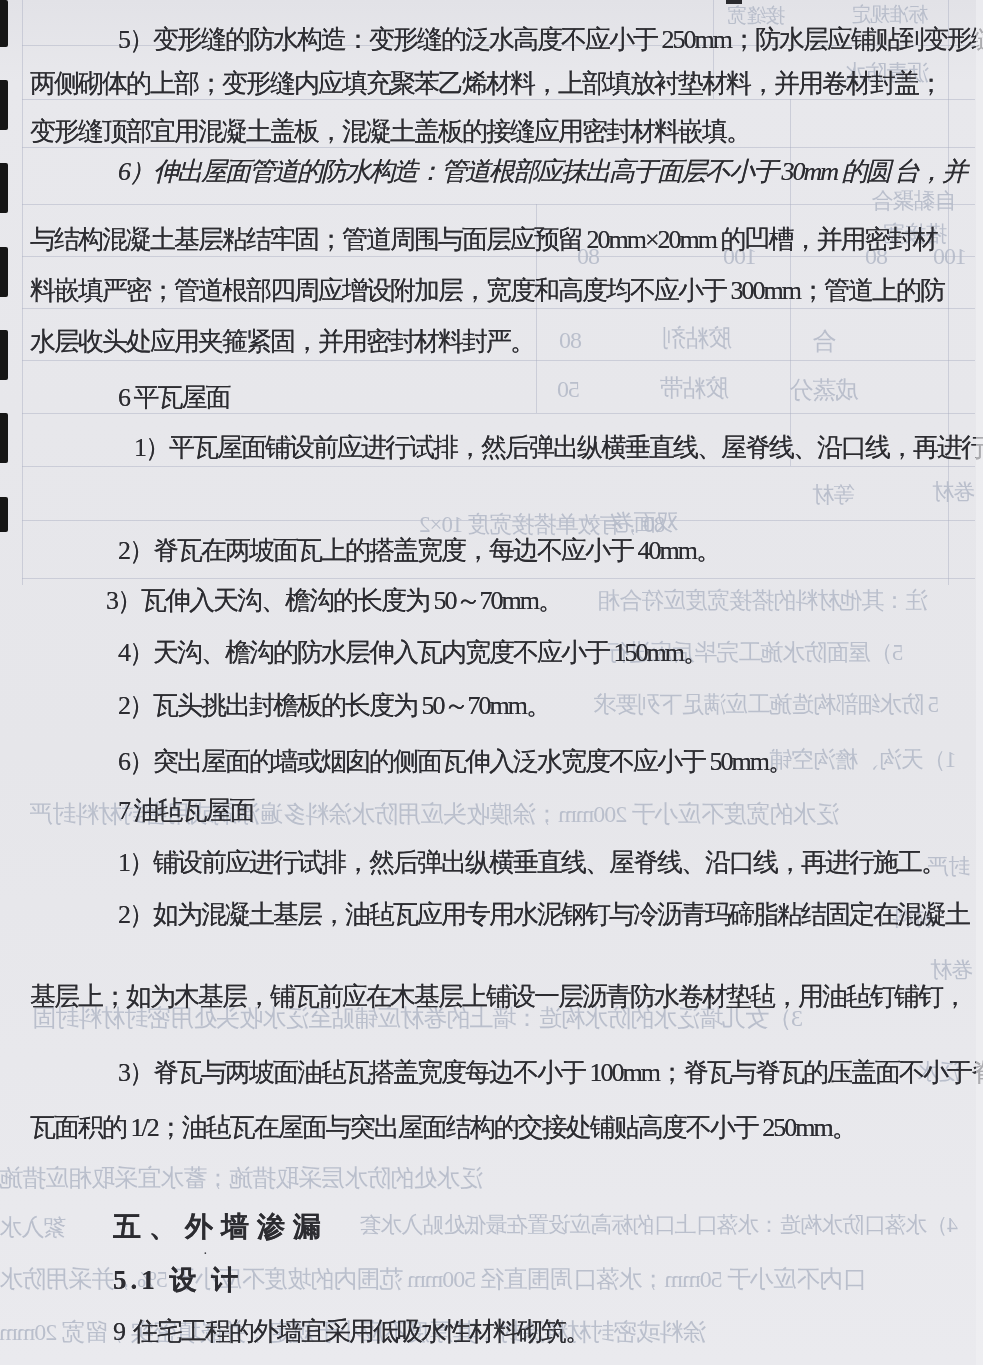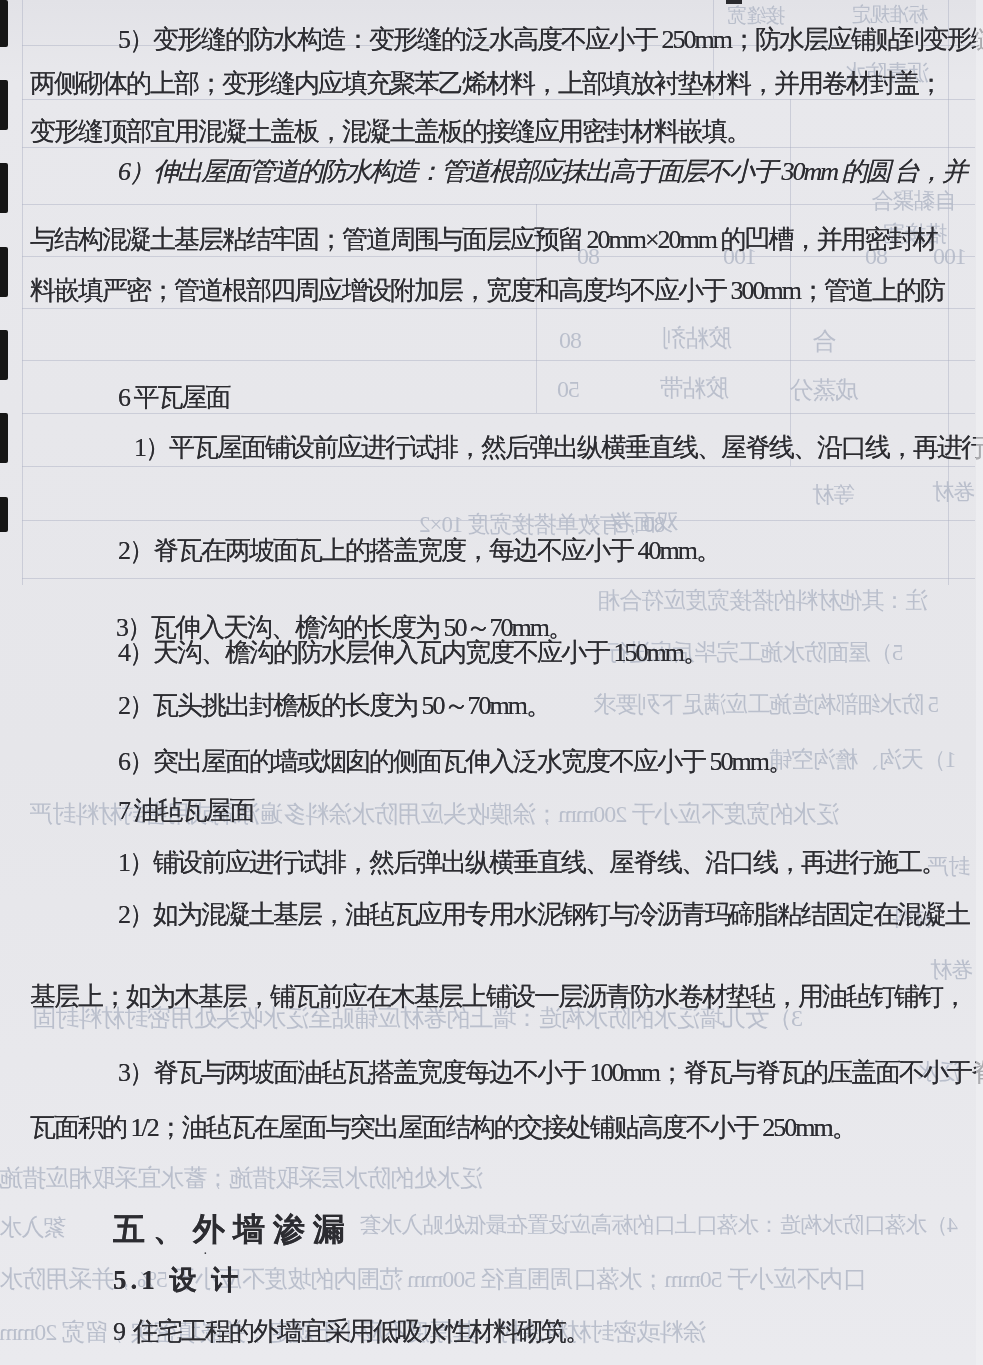--- a/index.html
+++ b/index.html
@@ -97,34 +97,35 @@
       <div class="bleed-text" style="left: 0px; top: 1263px; font-size: 24px;">口内不应小于 50mm；水落口周围直径 500mm 范围内的坡度不应小于 5%，并采用防水</div>
       <div class="bleed-text" style="left: 0px; top: 1316px; font-size: 24px;">涂料或密封材料涂封，其厚度不应小于规定，并嵌填密实，留宽 20mm</div>
     </div>
   <div class="layer" id="text-layer">
       <div class="doc-line" style="left: 118px; top: 22px;">5）变形缝的防水构造：变形缝的泛水高度不应小于 250mm；防水层应铺贴到变形缝</div>
       <div class="doc-line" style="left: 30px; top: 66px;">两侧砌体的上部；变形缝内应填充聚苯乙烯材料，上部填放衬垫材料，并用卷材封盖；</div>
       <div class="doc-line" style="left: 30px; top: 114px;">变形缝顶部宜用混凝土盖板，混凝土盖板的接缝应用密封材料嵌填。</div>
       <div class="doc-line" style="left: 118px; top: 154px; font-style: italic;">6）伸出屋面管道的防水构造：管道根部应抹出高于面层不小于 30mm 的圆 台，并</div>
       <div class="doc-line" style="left: 30px; top: 222px;">与结构混凝土基层粘结牢固；管道周围与面层应预留 20mm×20mm 的凹槽，并用密封材</div>
       <div class="doc-line" style="left: 30px; top: 273px;">料嵌填严密；管道根部四周应增设附加层，宽度和高度均不应小于 300mm；管道上的防</div>
+      <div class="doc-line" style="left: 30px; top: 324px;">水层收头处应用夹箍紧固，并用密封材料封严。</div>
       <div class="doc-line" style="left: 118px; top: 380px;">6 平瓦屋面</div>
       <div class="doc-line" style="left: 118px; top: 430px; margin-left: 16px;">1）平瓦屋面铺设前应进行试排，然后弹出纵横垂直线、屋脊线、沿口线，再进行</div>
       <div class="doc-line" style="left: 118px; top: 533px;">2）脊瓦在两坡面瓦上的搭盖宽度，每边不应小于 40mm。</div>
-      <div class="doc-line" style="left: 116px; top: 583px; margin-top: 27px;">3）瓦伸入天沟、檐沟的长度为 50～70mm。</div>
+      <div class="doc-line" style="left: 106px; top: 583px;">3）瓦伸入天沟、檐沟的长度为 50～70mm。</div>
       <div class="doc-line" style="left: 118px; top: 635px;">4）天沟、檐沟的防水层伸入瓦内宽度不应小于 150mm。</div>
       <div class="doc-line" style="left: 118px; top: 688px;">2）瓦头挑出封檐板的长度为 50～70mm。</div>
       <div class="doc-line" style="left: 118px; top: 744px;">6）突出屋面的墙或烟囱的侧面瓦伸入泛水宽度不应小于 50mm。</div>
       <div class="doc-line" style="left: 118px; top: 793px;">7 油毡瓦屋面</div>
       <div class="doc-line" style="left: 118px; top: 845px;">1）铺设前应进行试排，然后弹出纵横垂直线、屋脊线、沿口线，再进行施工。</div>
       <div class="doc-line" style="left: 118px; top: 897px;">2）如为混凝土基层，油毡瓦应用专用水泥钢钉与冷沥青玛碲脂粘结固定在混凝土</div>
       <div class="doc-line" style="left: 30px; top: 979px;">基层上；如为木基层，铺瓦前应在木基层上铺设一层沥青防水卷材垫毡，用油毡钉铺钉，</div>
       <div class="doc-line" style="left: 118px; top: 1055px;">3）脊瓦与两坡面油毡瓦搭盖宽度每边不小于 100mm；脊瓦与脊瓦的压盖面不小于脊</div>
       <div class="doc-line" style="left: 30px; top: 1110px;">瓦面积的 1/2；油毡瓦在屋面与突出屋面结构的交接处铺贴高度不小于 250mm。</div>
-      <div class="doc-line bold" style="left: 113px; top: 1208px; font-size: 32px; letter-spacing: 8px;">五、外墙渗漏</div>
+      <div class="doc-line bold" style="left: 113px; top: 1208px; font-size: 28px; letter-spacing: 8px;">五、外墙渗漏</div>
       <div class="doc-line bold" style="left: 113px; top: 1262px; font-size: 27px; letter-spacing: 4px;">5.1 设 计</div>
       <div class="doc-line" style="left: 113px; top: 1314px;">9  住宅工程的外墙宜采用低吸水性材料砌筑。</div>
     </div>
   <div class="layer" id="artifact-layer">
       <div class="edge-mark" style="top: 0px; height: 47px;"></div>
       <div class="edge-mark" style="top: 80px; height: 50px;"></div>
       <div class="edge-mark" style="top: 163px; height: 50px;"></div>
       <div class="edge-mark" style="top: 247px; height: 50px;"></div>
       <div class="edge-mark" style="top: 330px; height: 50px;"></div>
       <div class="edge-mark" style="top: 413px; height: 50px;"></div>

